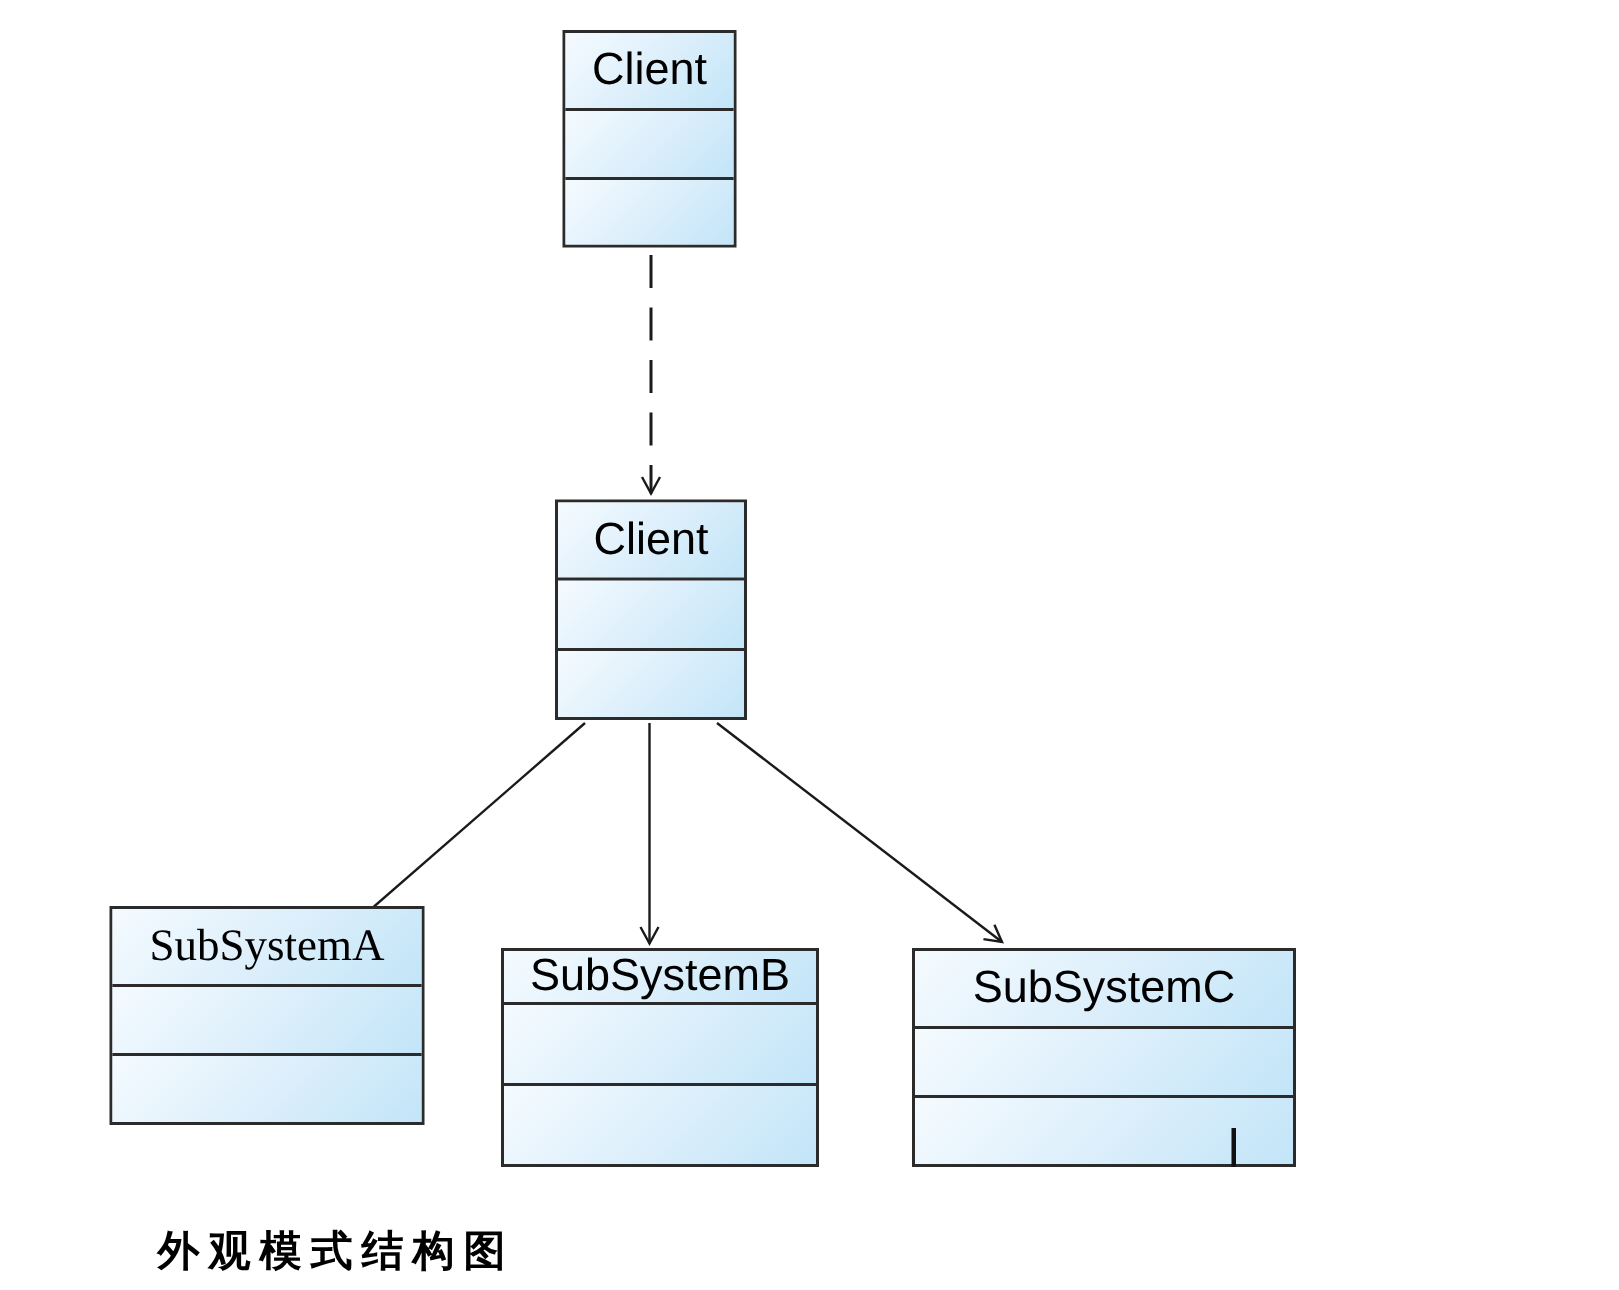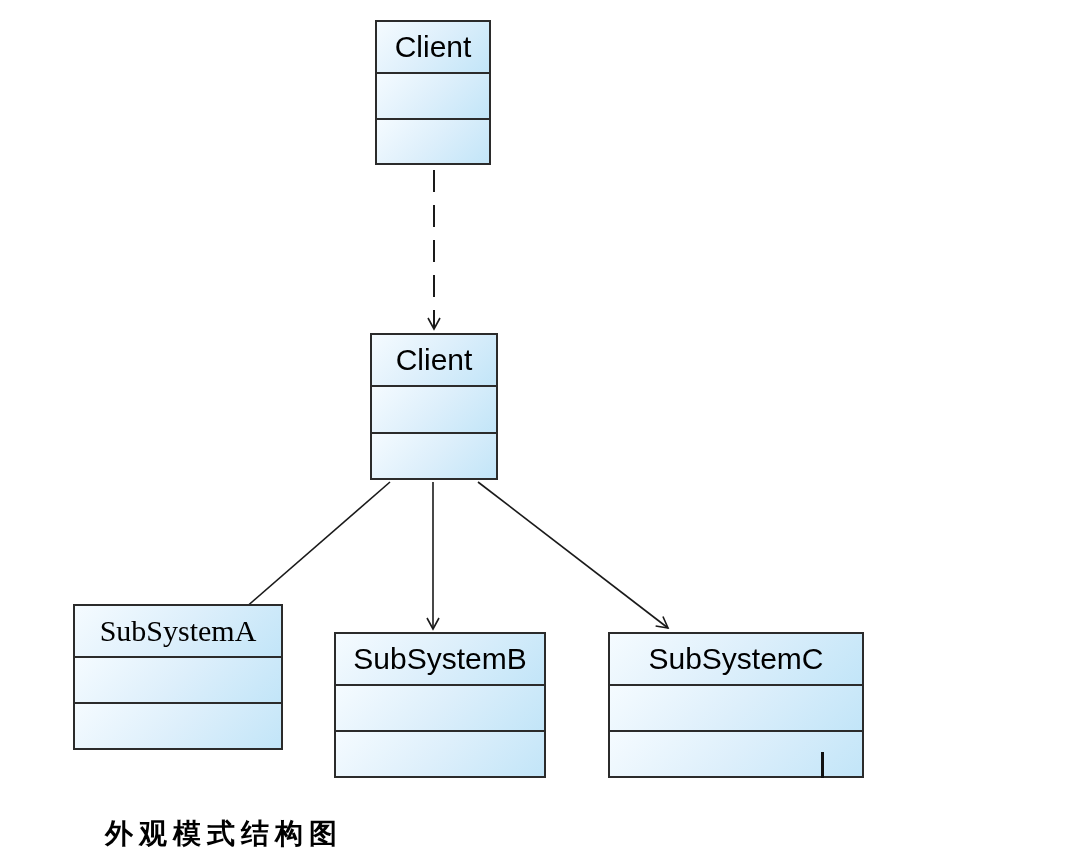--- a/index.html
+++ b/index.html
@@ -82,21 +82,21 @@
 
   <div class="uml-class" style="left:73px;top:604px;width:210px;height:146px;font-family:Liberation Serif, serif;">
     <div class="compartment name-compartment" style="height:50px;">
       <span>SubSystemA</span>
     </div>
     <div class="compartment empty-compartment"></div>
     <div class="compartment empty-compartment"></div>
   </div>
 
   <div class="uml-class" style="left:334px;top:632px;width:212px;height:146px;">
-    <div class="compartment name-compartment" style="height:50px;text-align:center;">
+    <div class="compartment name-compartment" style="height:34px;text-align:center;">
       <span>SubSystemB</span>
     </div>
     <div class="compartment empty-compartment"></div>
     <div class="compartment empty-compartment"></div>
   </div>
 
   <div class="uml-class" style="left:608px;top:632px;width:256px;height:146px;">
     <div class="compartment name-compartment" style="height:50px;">
       <span>SubSystemC</span>
     </div>

